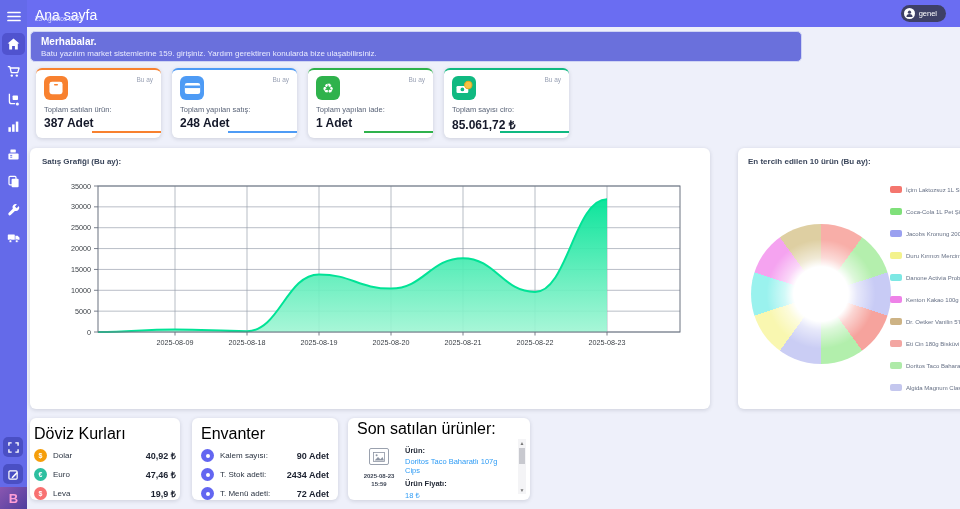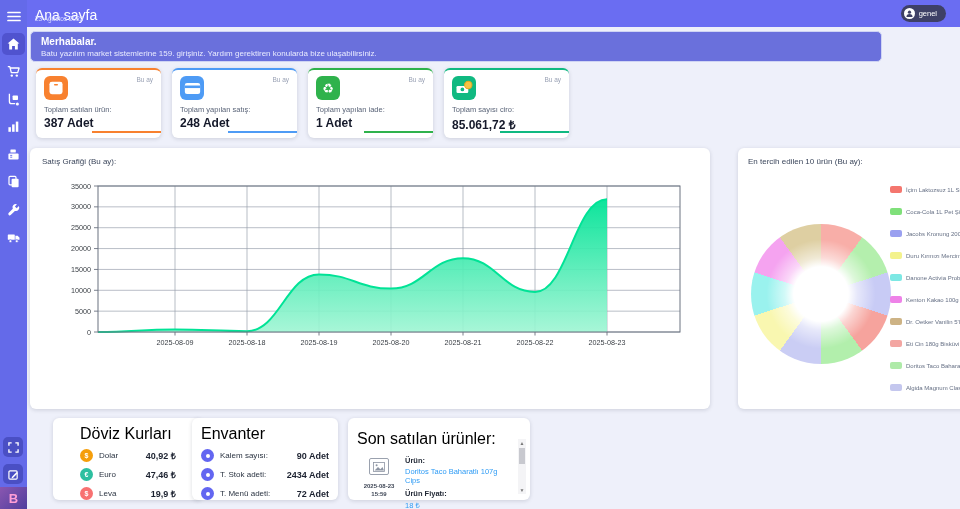--- a/index.html
+++ b/index.html
@@ -14,54 +14,54 @@
           background:linear-gradient(135deg,#8a56b0,#4f3e9e);color:#ff9ed6;font-weight:bold;font-size:13px;}
   
   .topbar{position:absolute;left:27px;top:0;width:933px;height:27px;background:#6a6df2;}
   .tb-title{position:absolute;left:8px;top:7px;font-size:14px;color:#ffffff;}
   .tb-sub{position:absolute;left:8px;top:15px;font-size:6.5px;color:#d9dcff;}
   .user-pill{position:absolute;right:14px;top:5px;height:17px;border-radius:9px;background:#3e4066;
              display:flex;align-items:center;gap:4px;padding:0 9px 0 3px;cursor:pointer;}
   .user-pill .av{width:11px;height:11px;border-radius:50%;background:#ffffff;display:flex;align-items:center;justify-content:center;}
   .user-pill span{color:#fff;font-size:7.5px;}
   
-  .banner{position:absolute;left:30px;top:31px;width:852px;height:31px;box-sizing:border-box;
+  .banner{position:absolute;left:30px;top:31px;width:772px;height:31px;box-sizing:border-box;
           background:#6a70dc;border:1px solid #cfd4f4;border-radius:5px;padding:4px 10px;}
   .banner .b1{font-size:10px;font-weight:bold;color:#ffffff;}
   .banner .b2{font-size:8px;color:#e9ebff;margin-top:2px;}
   
   .stats{position:absolute;left:36px;top:68px;display:flex;gap:11px;}
   .stat{width:125px;height:70px;background:#fff;border-radius:6px;border-top:2px solid #ccc;
         box-shadow:0 1px 4px rgba(15,23,42,.15);position:relative;box-sizing:border-box;padding:6px 8px;}
   .stat .s-ic{width:24px;height:24px;border-radius:6px;display:flex;align-items:center;justify-content:center;position:relative;}
   .stat .period{position:absolute;top:6px;right:8px;font-size:6.5px;color:#9aa2b5;}
   .stat .label{font-size:7.5px;color:#5a6478;margin-top:5px;}
   .stat .value{font-size:12px;font-weight:bold;color:#15192a;margin-top:2px;}
   .stat .uline{position:absolute;bottom:5px;right:0;width:55%;height:2px;}
   
   .card{background:#fff;border-radius:6px;box-shadow:0 1px 4px rgba(15,23,42,.15);position:absolute;box-sizing:border-box;}
   .chart-card{left:30px;top:148px;width:680px;height:261px;}
-  .card-title{font-size:8px;font-weight:normal;color:#3c475c;}
+  .card-title{font-size:8px;font-weight:bold;color:#3c475c;}
   .chart-card .card-title{padding:9px 0 0 12px;}
   #sales-svg{display:block;margin-top:8px;}
   #sales-svg text{font-family:"Liberation Sans",sans-serif;}
   
   .products-card{left:714px;top:148px;width:238px;height:261px;margin-left:24px;}
   .products-card .card-title{padding:9px 0 0 10px;}
   .donut{position:absolute;left:13px;top:76px;width:140px;height:140px;border-radius:50%;}
   .donut::before{content:"";position:absolute;inset:0;border-radius:50%;
       background:radial-gradient(closest-side,rgba(255,255,255,1) 39%,rgba(255,255,255,.55) 52%,rgba(255,255,255,0) 78%);}
   .legend{position:absolute;left:152px;top:38px;display:flex;flex-direction:column;gap:15px;}
   .lg-row{display:flex;align-items:center;gap:4px;cursor:pointer;}
   .lg-swatch{width:12px;height:7px;border-radius:2px;flex:0 0 auto;}
   .lg-label{font-size:6px;color:#667085;white-space:nowrap;}
   
-  .currency-card{left:30px;top:418px;width:150px;height:82px;padding:7px 27px;margin-left:23px;}
+  .currency-card{left:30px;top:418px;width:150px;height:82px;padding:7px 4px;}
   .inventory-card{left:192px;top:418px;width:146px;height:82px;padding:7px 9px;}
-  .sold-card{left:348px;top:418px;width:182px;height:82px;padding:12px 9px;}
+  .sold-card{left:348px;top:418px;width:182px;height:82px;padding:2px 9px;}
   .row{display:flex;align-items:center;margin-top:6px;}
   .cir{width:13px;height:13px;border-radius:50%;color:#fff;font-size:7px;font-weight:bold;
        display:flex;align-items:center;justify-content:center;flex:0 0 auto;}
   .dot-in{width:4px;height:4px;border-radius:50%;background:#fff;}
   .row .nm{font-size:8px;color:#2b3442;margin-left:6px;}
   .row .vl{margin-left:auto;font-size:9px;font-weight:bold;color:#1c2230;}
   .sold-item{display:flex;margin-top:7px;padding-right:14px;}
   .sold-left{width:44px;text-align:center;flex:0 0 auto;}
   .img-ph{display:inline-flex;align-items:center;justify-content:center;width:18px;height:15px;
           border:1px solid #9aa1ae;border-radius:2px;margin-top:3px;}

